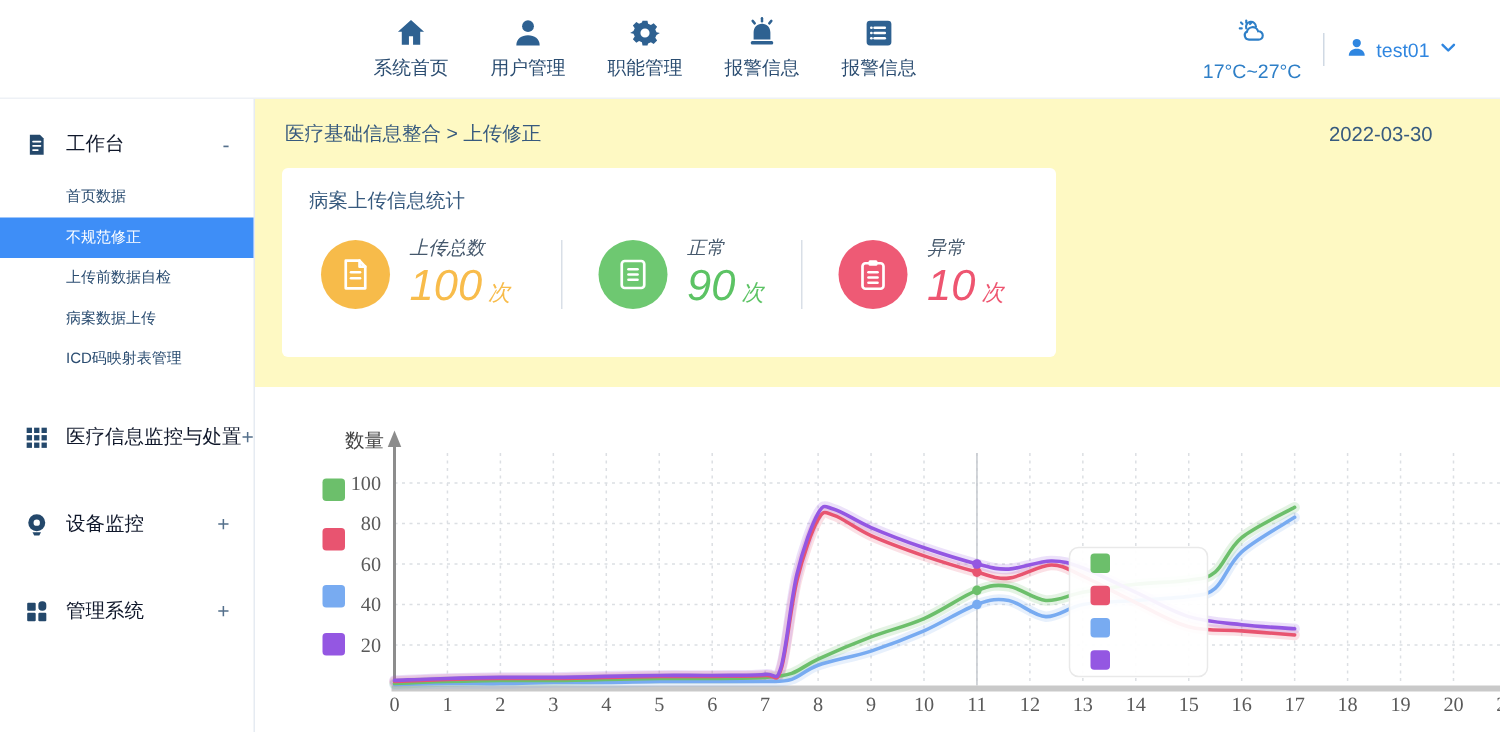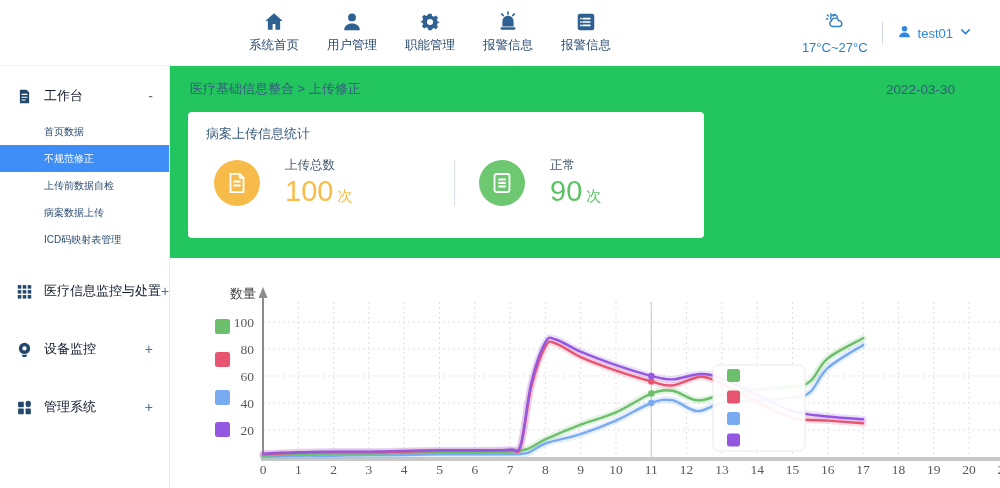--- a/index.html
+++ b/index.html
@@ -33,36 +33,36 @@
   .side-group.collapsed .side-group-row { height:40px; margin-top:18px; }
   .side-group-icon { width:17px; height:17px; margin-right:11px; color:#24486b; flex:none; }
   .side-group-icon svg { width:17px; height:17px; }
   .side-group-label { flex:1; font-size:13px; color:#0f172a; white-space:nowrap; }
   .side-group-state { font-size:14px; color:#55708c; }
   .side-sub-item { height:27px; line-height:27px; padding-left:44px; font-size:10px;
     color:#2b4d71; cursor:pointer; white-space:nowrap; }
   .side-sub-item.active { background:#3e8ef7; color:#fff; }
 
   
-  .top-bg { background:#22c55e; padding-bottom:20px; }
+  .top-bg { background:#fef9c3; padding-bottom:20px; }
   .crumb-row { height:46px; display:flex; align-items:center; justify-content:space-between;
     padding:0 45px 0 20px; }
   .breadcrumb { font-size:13px; color:#375a7e; }
   .date-label { font-size:13.5px; color:#375a7e; }
 
   .stats-card { margin-left:18px; width:516px; height:126px; background:#fff; border-radius:4px;
     padding-top:13px; }
   .card-title { padding-left:18px; font-size:13px; color:#375a7e; }
   .stats-row { display:flex; align-items:center; margin-top:14px; padding:0 10px 0 26px; }
   .stat { flex:1; display:flex; align-items:center; }
   .stat + .stat::before { content:''; width:1px; height:46px; background:#d9dfe7; margin-right:24px; }
   .stat-circle { width:46px; height:46px; border-radius:50%; flex:none;
     display:flex; align-items:center; justify-content:center; }
   .stat-circle svg { width:24px; height:24px; }
-  .stat-text { margin-left:25px; }
+  .stat-text { margin-left:13px;font-style:italic; }
   .stat-label { font-size:12.5px; color:#45586c; }
   .stat-valrow { margin-top:1px; }
   .stat-value { font-size:29px; }
   .stat-unit { font-size:15px; margin-left:4px; }
 
   
   .chart-panel { height:230px; background:#fff; position:relative; }
   .chart-panel svg.chart { display:block; }
   .tick-txt { font-family:"Liberation Serif","DejaVu Serif",serif; font-size:13.5px; fill:#5a5a5a; }
   .ylab-txt { font-size:13px; fill:#444; font-family:"Liberation Sans",sans-serif; }
@@ -251,20 +251,37 @@
                   <rect x="4.5" y="3" width="15" height="18" rx="2"></rect>
                   <path d="M9 8.5h6"></path>
                   <path d="M9 12h6"></path>
                   <path d="M9 15.5h6"></path>
                 </svg>
               </div>
     <div class="stat-text">
       <div class="stat-label">正常</div>
       <div class="stat-valrow">
         <span class="stat-value" style="color: rgb(92, 195, 100);">90</span><span class="stat-unit" style="color: rgb(92, 195, 100);">次</span>
+      </div>
+    </div>
+  </div>
+            <div class="stat">
+    <div class="stat-circle" style="background: rgb(238, 90, 117);">
+                <svg viewBox="0 0 24 24" fill="none" stroke="#fff" stroke-width="1.8" stroke-linejoin="round" stroke-linecap="round">
+                  <rect x="5" y="4.5" width="14" height="17" rx="2"></rect>
+                  <rect x="9" y="2.5" width="6" height="3.6" rx="1" fill="#fff" stroke="none"></rect>
+                  <path d="M9 10.5h6"></path>
+                  <path d="M9 14h6"></path>
+                  <path d="M9 17.5h6"></path>
+                </svg>
+              </div>
+    <div class="stat-text">
+      <div class="stat-label">异常</div>
+      <div class="stat-valrow">
+        <span class="stat-value" style="color: rgb(238, 85, 112);">10</span><span class="stat-unit" style="color: rgb(238, 85, 112);">次</span>
       </div>
     </div>
   </div>
           </div>
       </div>
     </div>
     <div class="chart-panel">
       <svg class="chart" id="chart-svg" width="830" height="230" viewBox="0 0 830 230">
           <line x1="128.3" y1="44" x2="128.3" y2="199" stroke="#dcdfe3" stroke-width="1" stroke-dasharray="2 3"></line>
           <line x1="163.6" y1="44" x2="163.6" y2="199" stroke="#dcdfe3" stroke-width="1" stroke-dasharray="2 3"></line>

